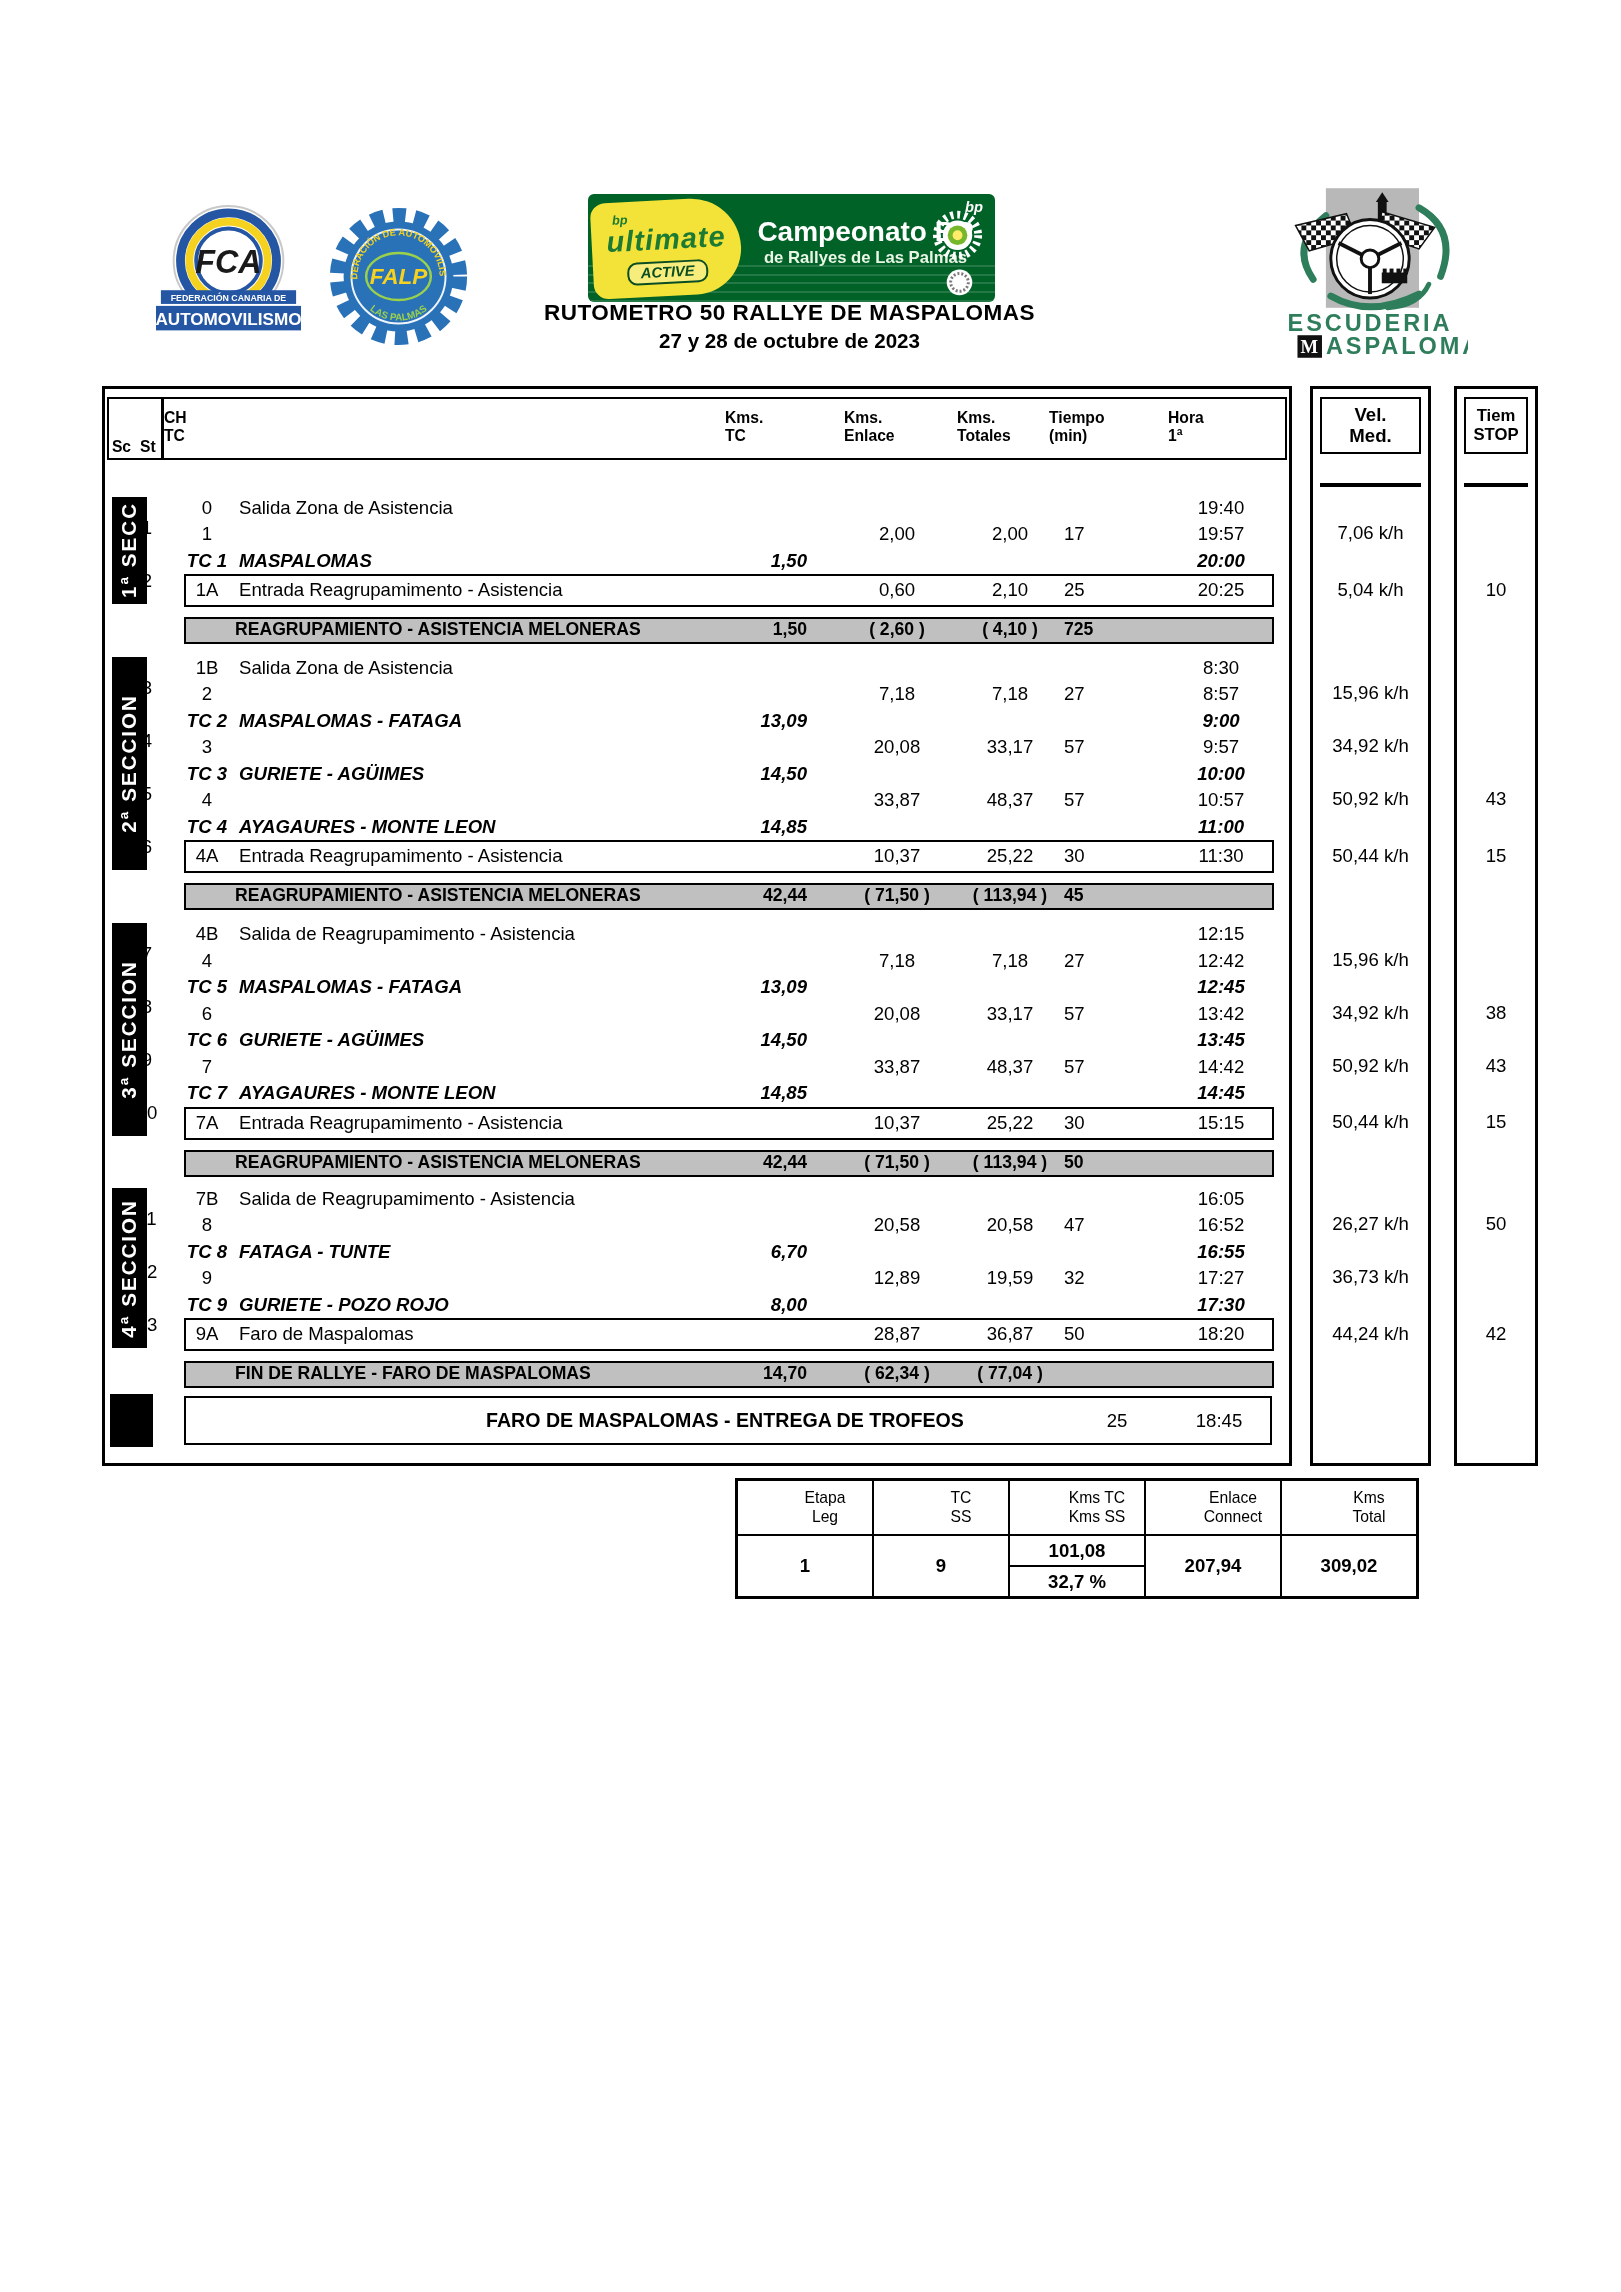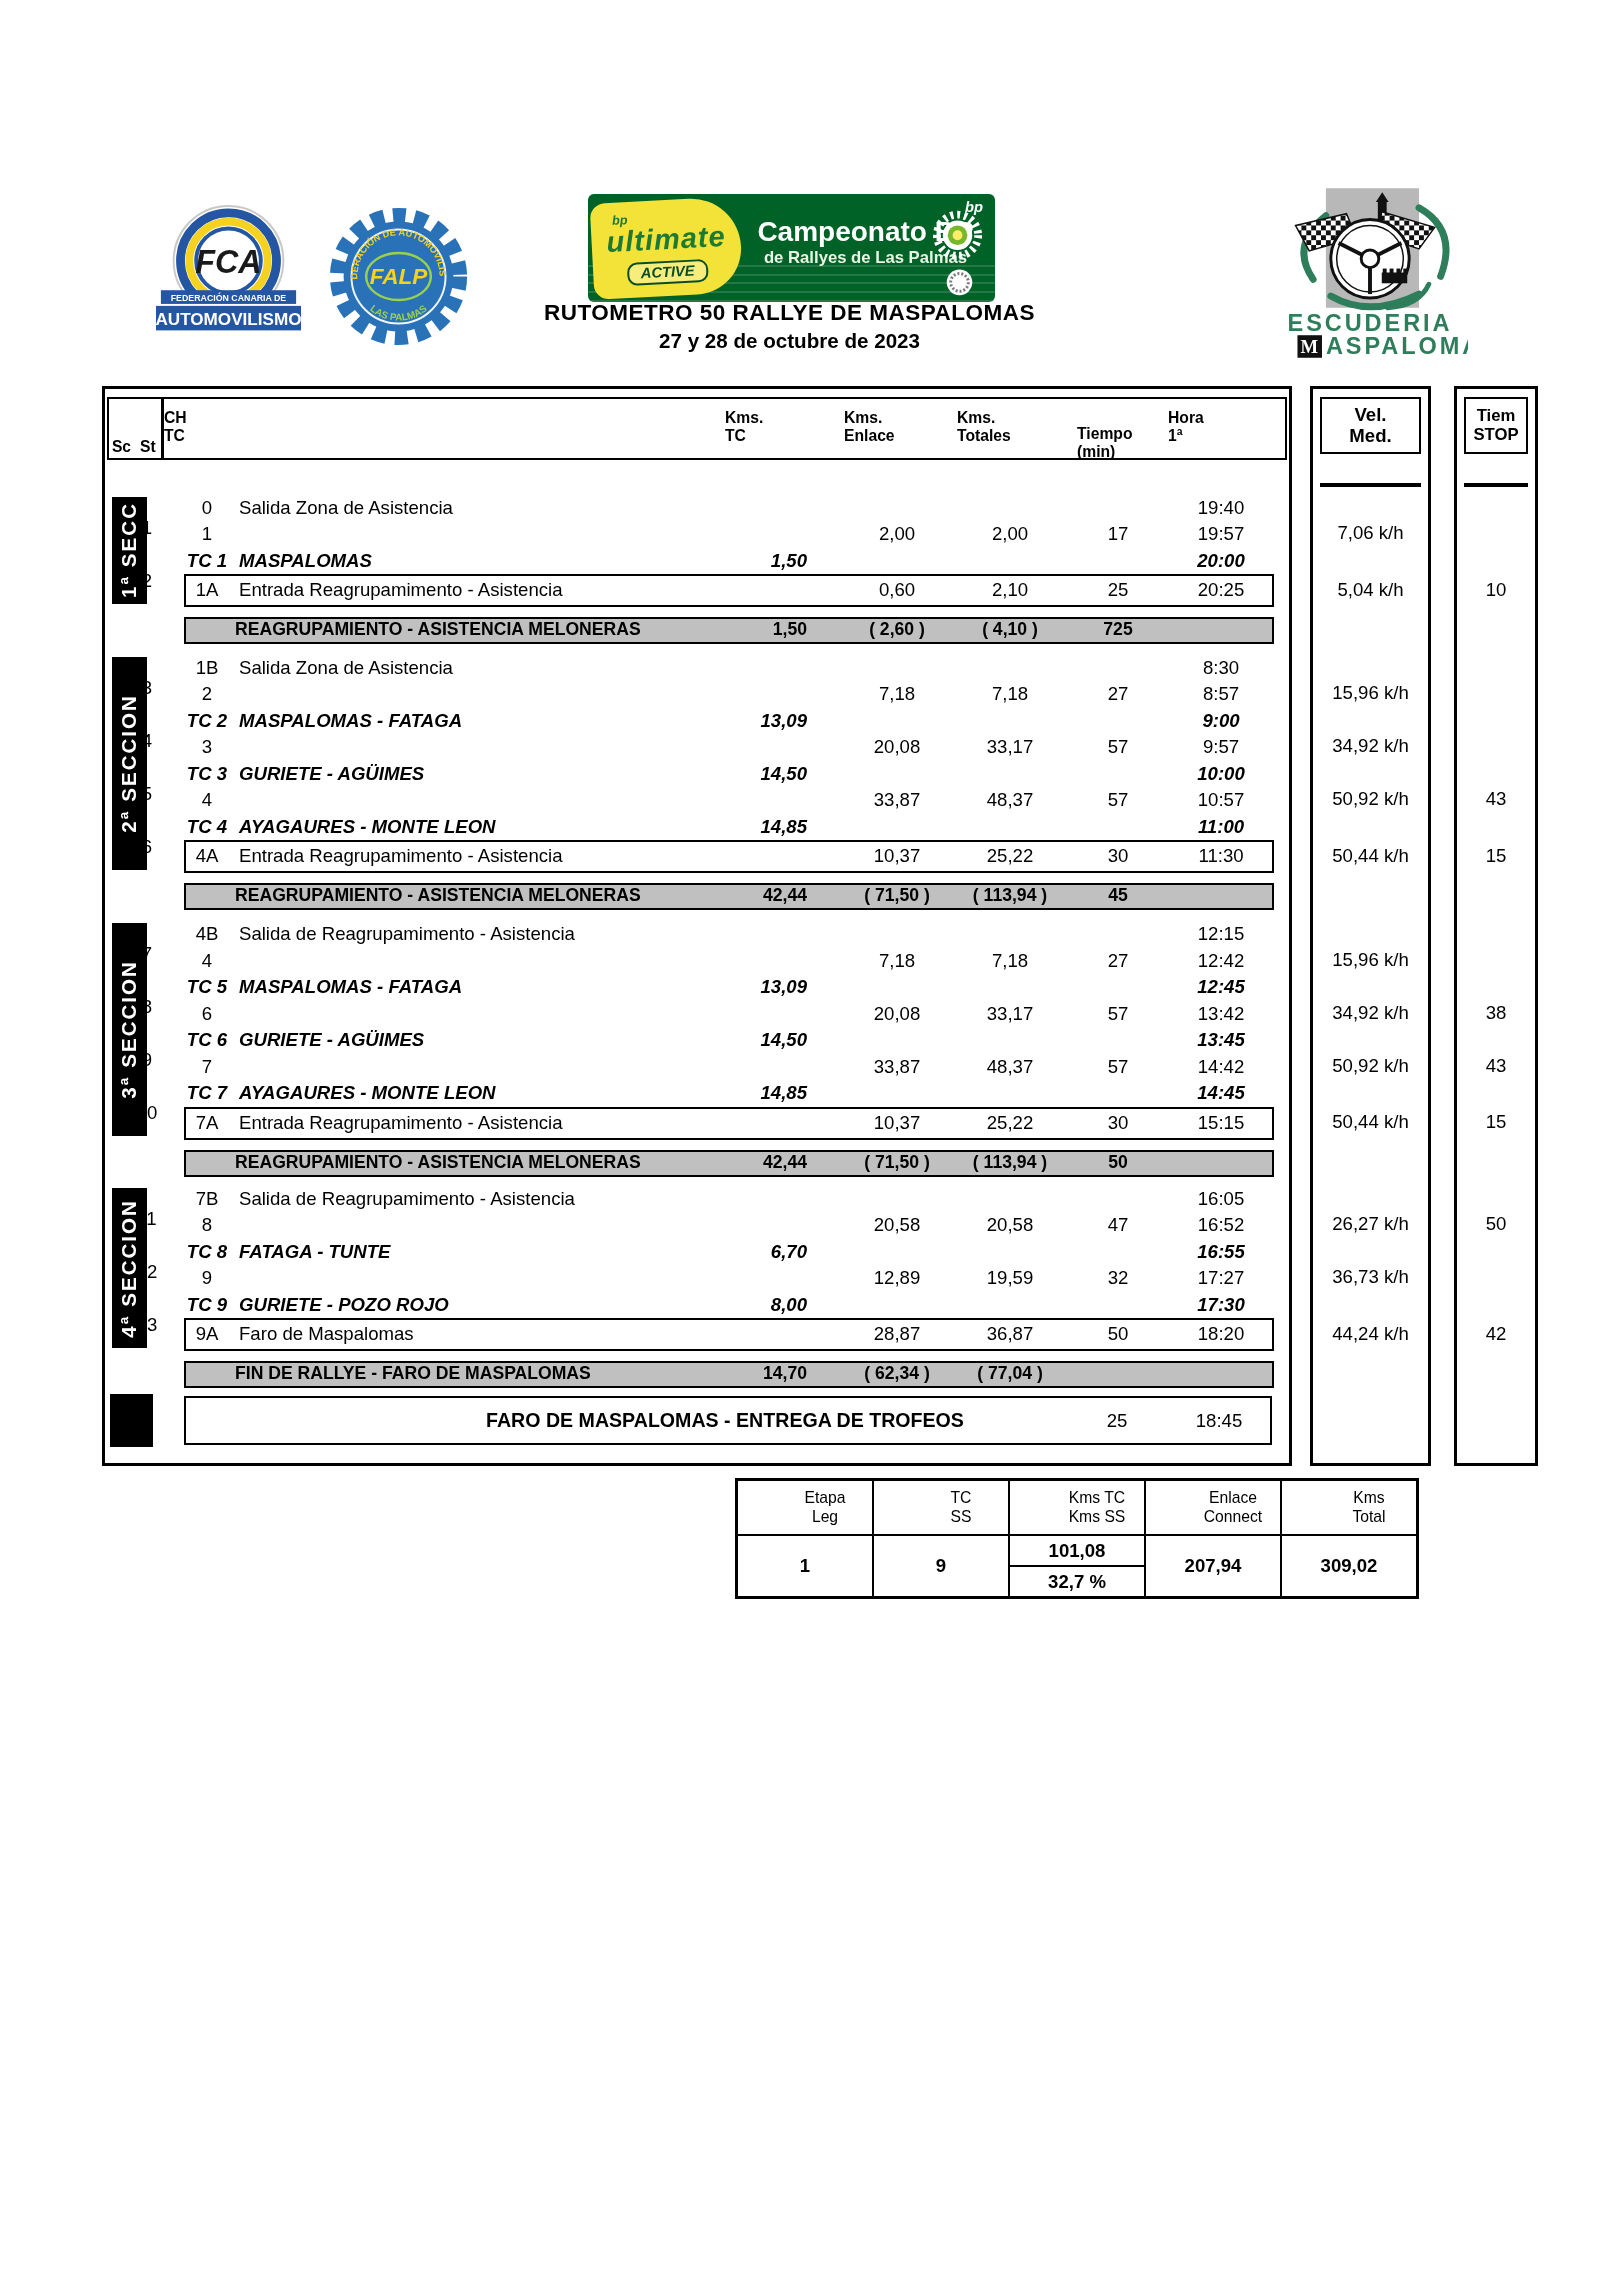--- a/index.html
+++ b/index.html
@@ -64,21 +64,21 @@
                   border:2px solid #000;background:#c0c0c0;}
   .trow.g .cell{font-weight:bold;font-size:17.6px;}
   .trow.t .cell{font-weight:bold;font-style:italic;}
   .c-st{left:25.5px;width:31px;text-align:center;transform:translateY(19.6px);font-weight:normal!important;font-style:normal!important;}
   .c-ch{left:57px;width:88px;text-align:center;}
   .c-loc{left:133px;width:421px;}
   .trow.g .c-loc{left:129px;width:451px;}
   .c-kms{left:549px;width:152px;text-align:right;}
   .c-enl{left:737px;width:108px;text-align:center;}
   .c-tot{left:850px;width:108px;text-align:center;}
-  .c-tmp{left:958px;width:108px;text-align:center;}
+  .c-tmp{left:958px;width:108px;}
   .c-hora{left:1061px;width:108px;text-align:center;}
 
   .sec-label{position:absolute;left:112px;width:35px;background:#000;z-index:2;
              display:flex;align-items:center;justify-content:center;}
   .sec-label span{writing-mode:vertical-rl;transform:rotate(180deg);color:#fff;
              font:bold 20.6px/20.6px "Liberation Sans",sans-serif;letter-spacing:2px;white-space:nowrap;}
 
   .trophy-square{position:absolute;left:110px;top:1394px;width:43px;height:53px;background:#000;}
   .trophy-box{position:absolute;left:184px;top:1396px;width:1084px;height:45px;border:2.9px solid #000;
               font-size:18.6px;line-height:45px;}
@@ -204,21 +204,21 @@
         <div>TC</div>
       </div>
       <div class="hdr" style="left:735px;width:108px;">
         <div>Kms.</div>
         <div>Enlace</div>
       </div>
       <div class="hdr" style="left:848px;width:108px;">
         <div>Kms.</div>
         <div>Totales</div>
       </div>
-      <div class="hdr" style="left:968px;width:108px;margin-top:16px;">
+      <div class="hdr" style="left:940px;width:108px;">
         <div>Tiempo</div>
         <div>(min)</div>
       </div>
       <div class="hdr" style="left:1059px;width:108px;">
         <div>Hora</div>
         <div>1ª</div>
       </div>
     </div>
   </div>
 

